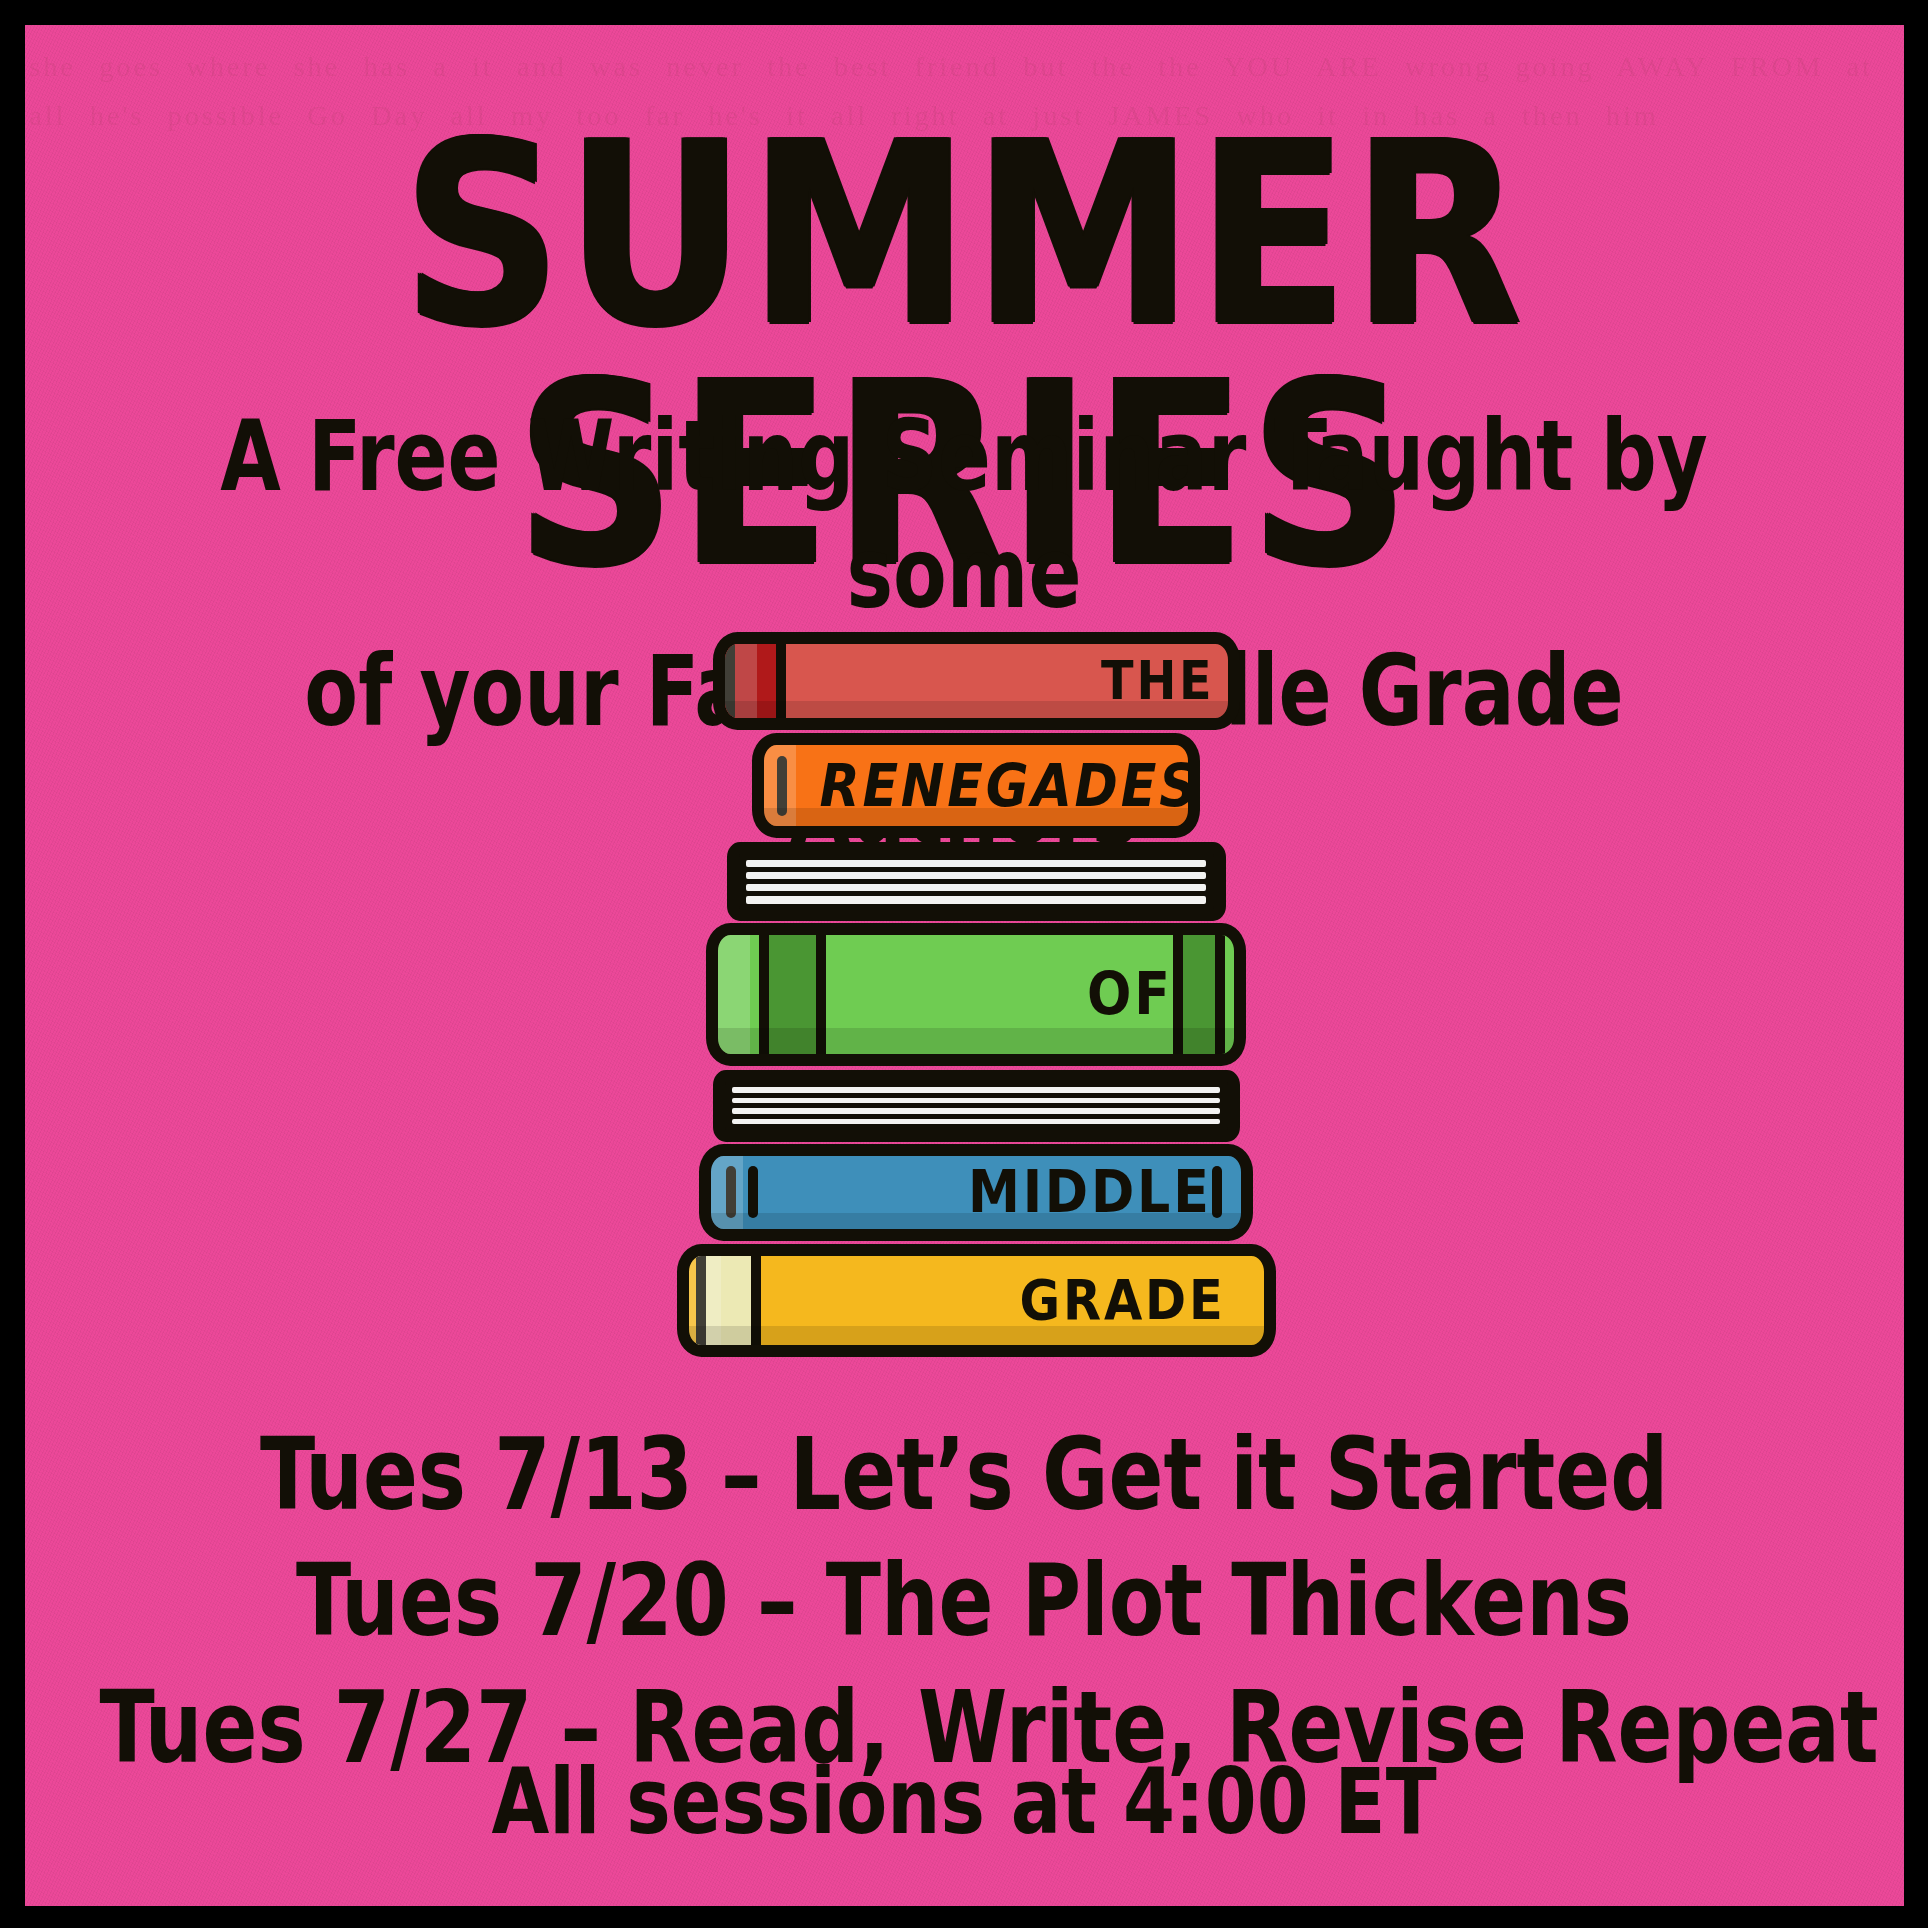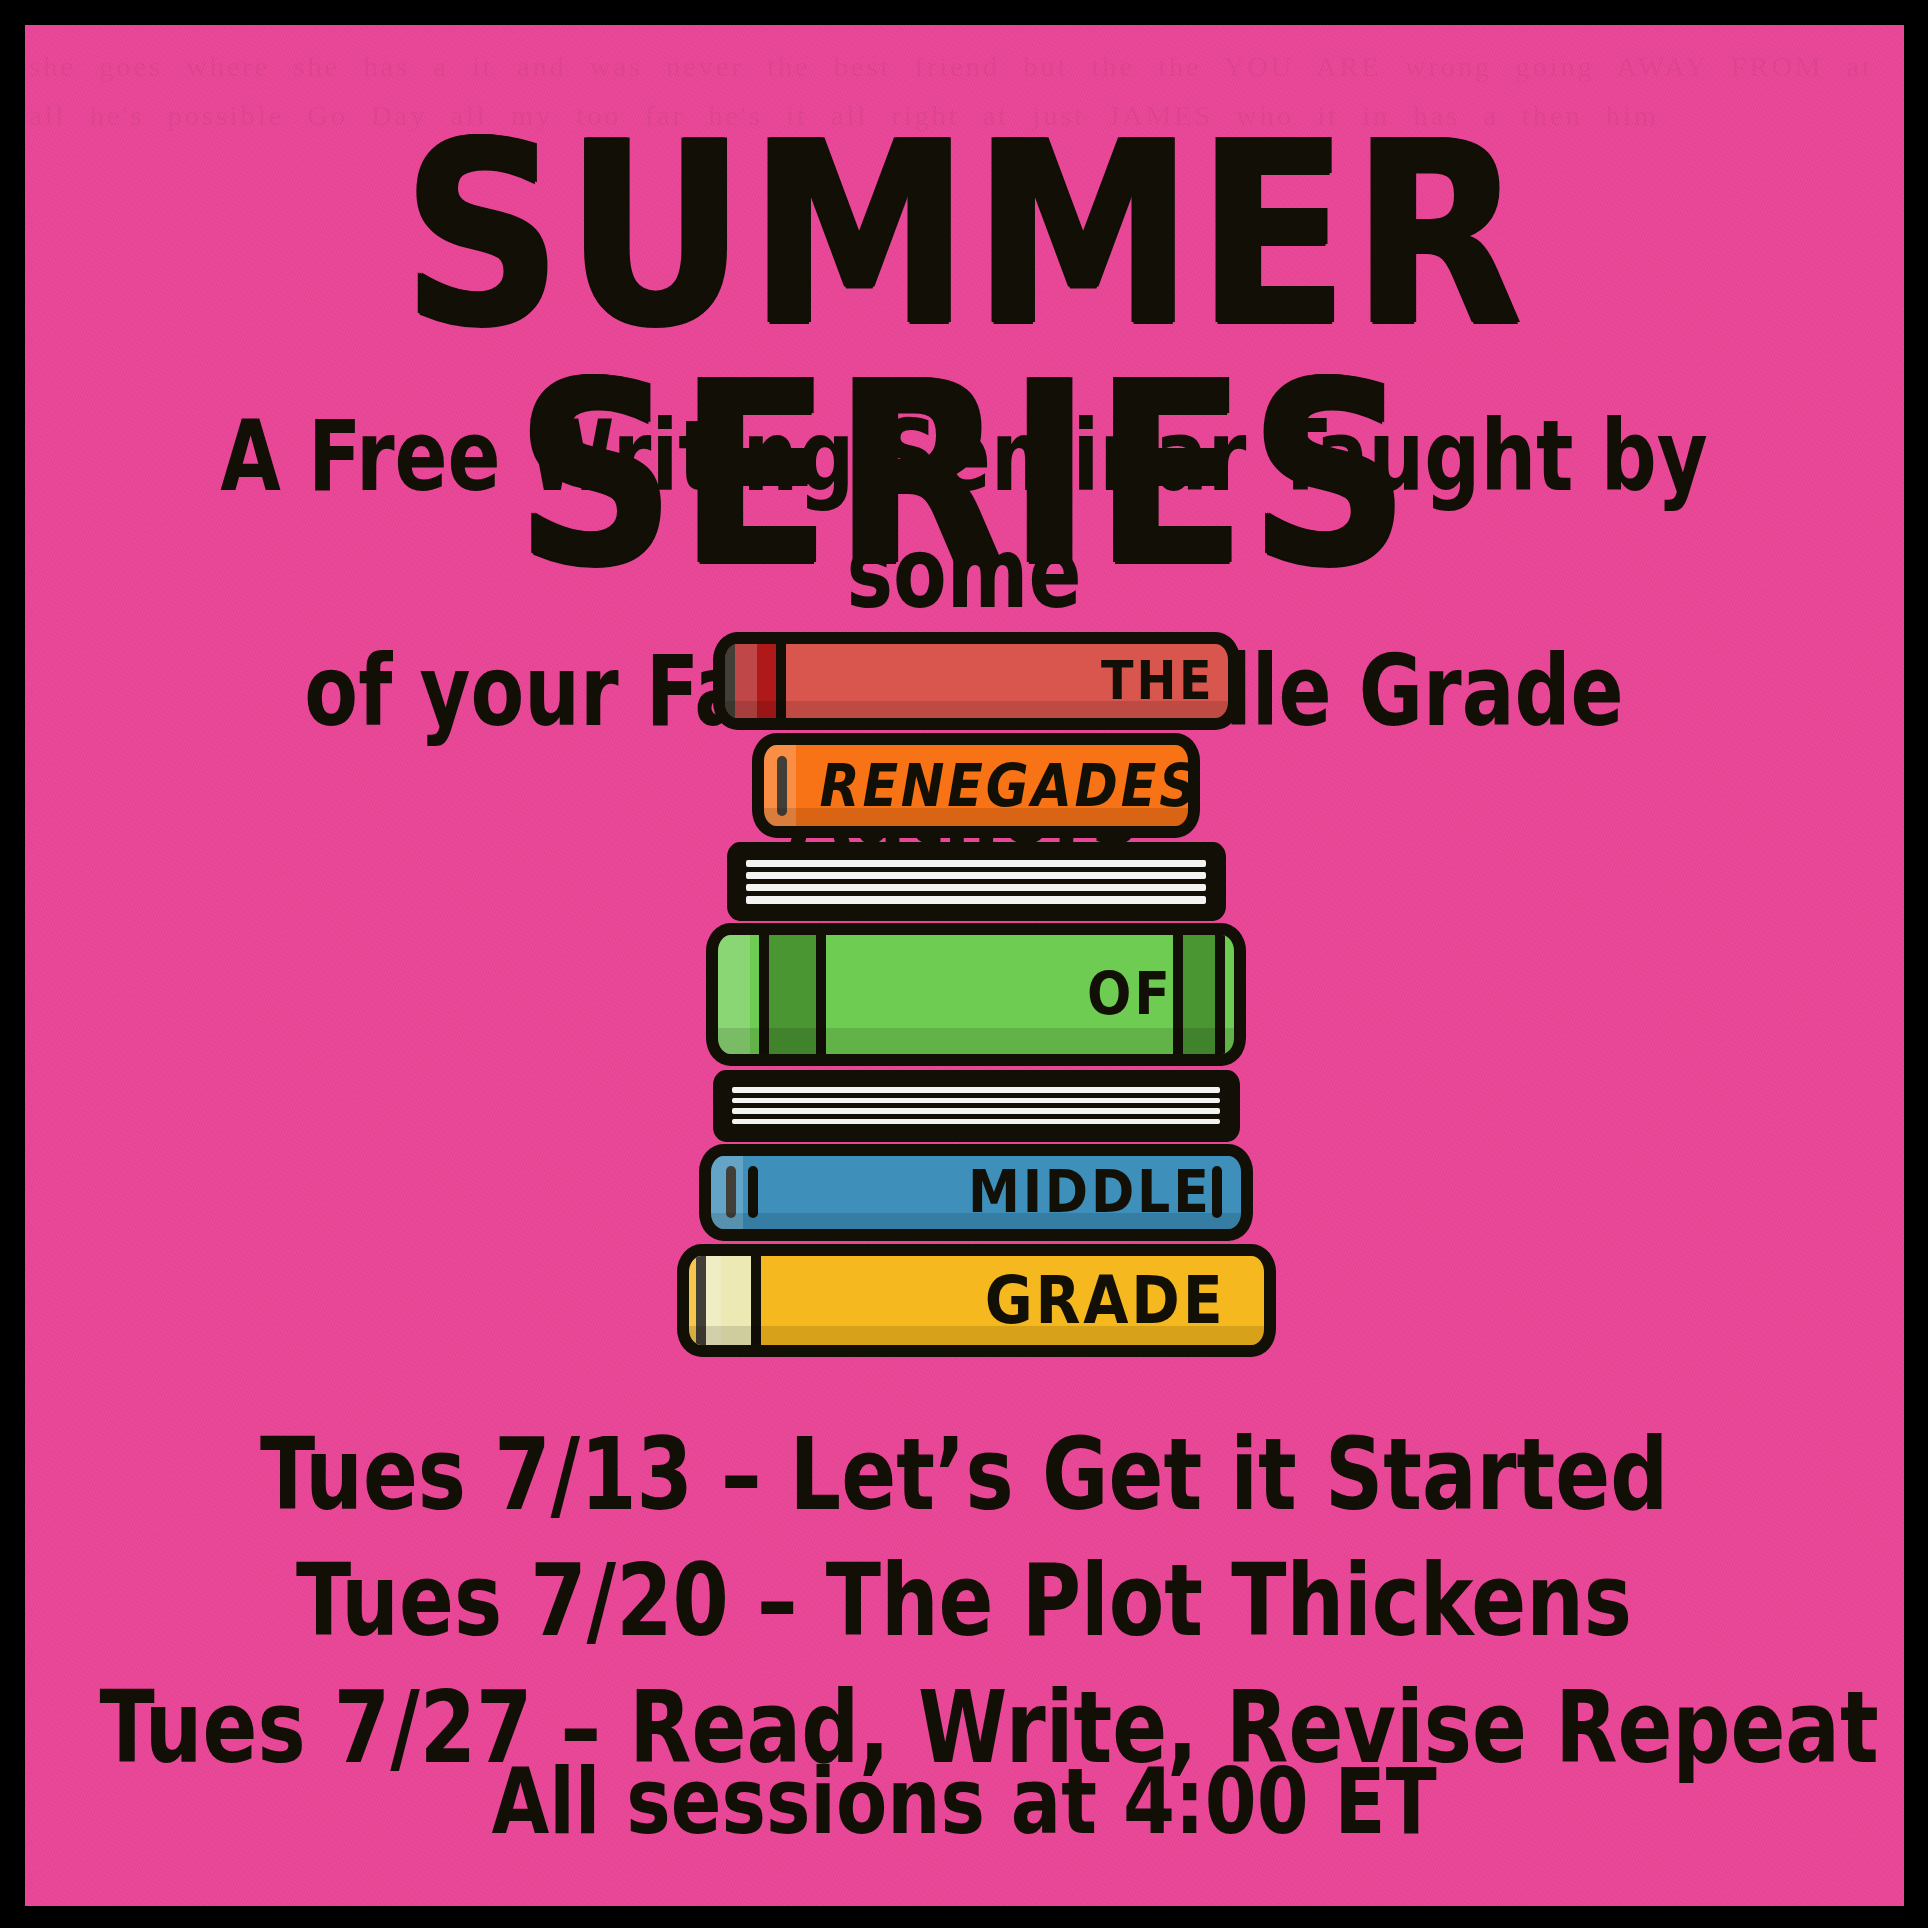--- a/index.html
+++ b/index.html
@@ -209,21 +209,21 @@
   #book-of .band2 { width: 32px; background:#4A9633;
                     border-left: 10.4px solid #120F06; border-right: 10.4px solid #120F06;
                     align-self: stretch; flex: 0 0 auto;}
 
   #pages-2 { width: 527px; height: 72px; margin: 1.9px auto; }
 
   #book-middle { width: 554px; height: 97px; background:#3E8FBA; margin-top:1.9px;}
   #book-middle .title-txt { font-size: 58px; }
 
   #book-grade { width: 599px; height: 113px; background:#F5B81E; margin-top:3.8px;}
-  #book-grade .title-txt { font-size: 65px; }
+  #book-grade .title-txt { font-size: 55px; }
   #book-grade .band { width: 45px; background:#ECE9B4; }
 
   
   .pages {
     box-sizing: border-box;
     border: 12.2px solid #120F06;
     border-radius: 13px/15px;
     background: #120F06;
     padding: 5.6px 7.5px;
     display: flex;

